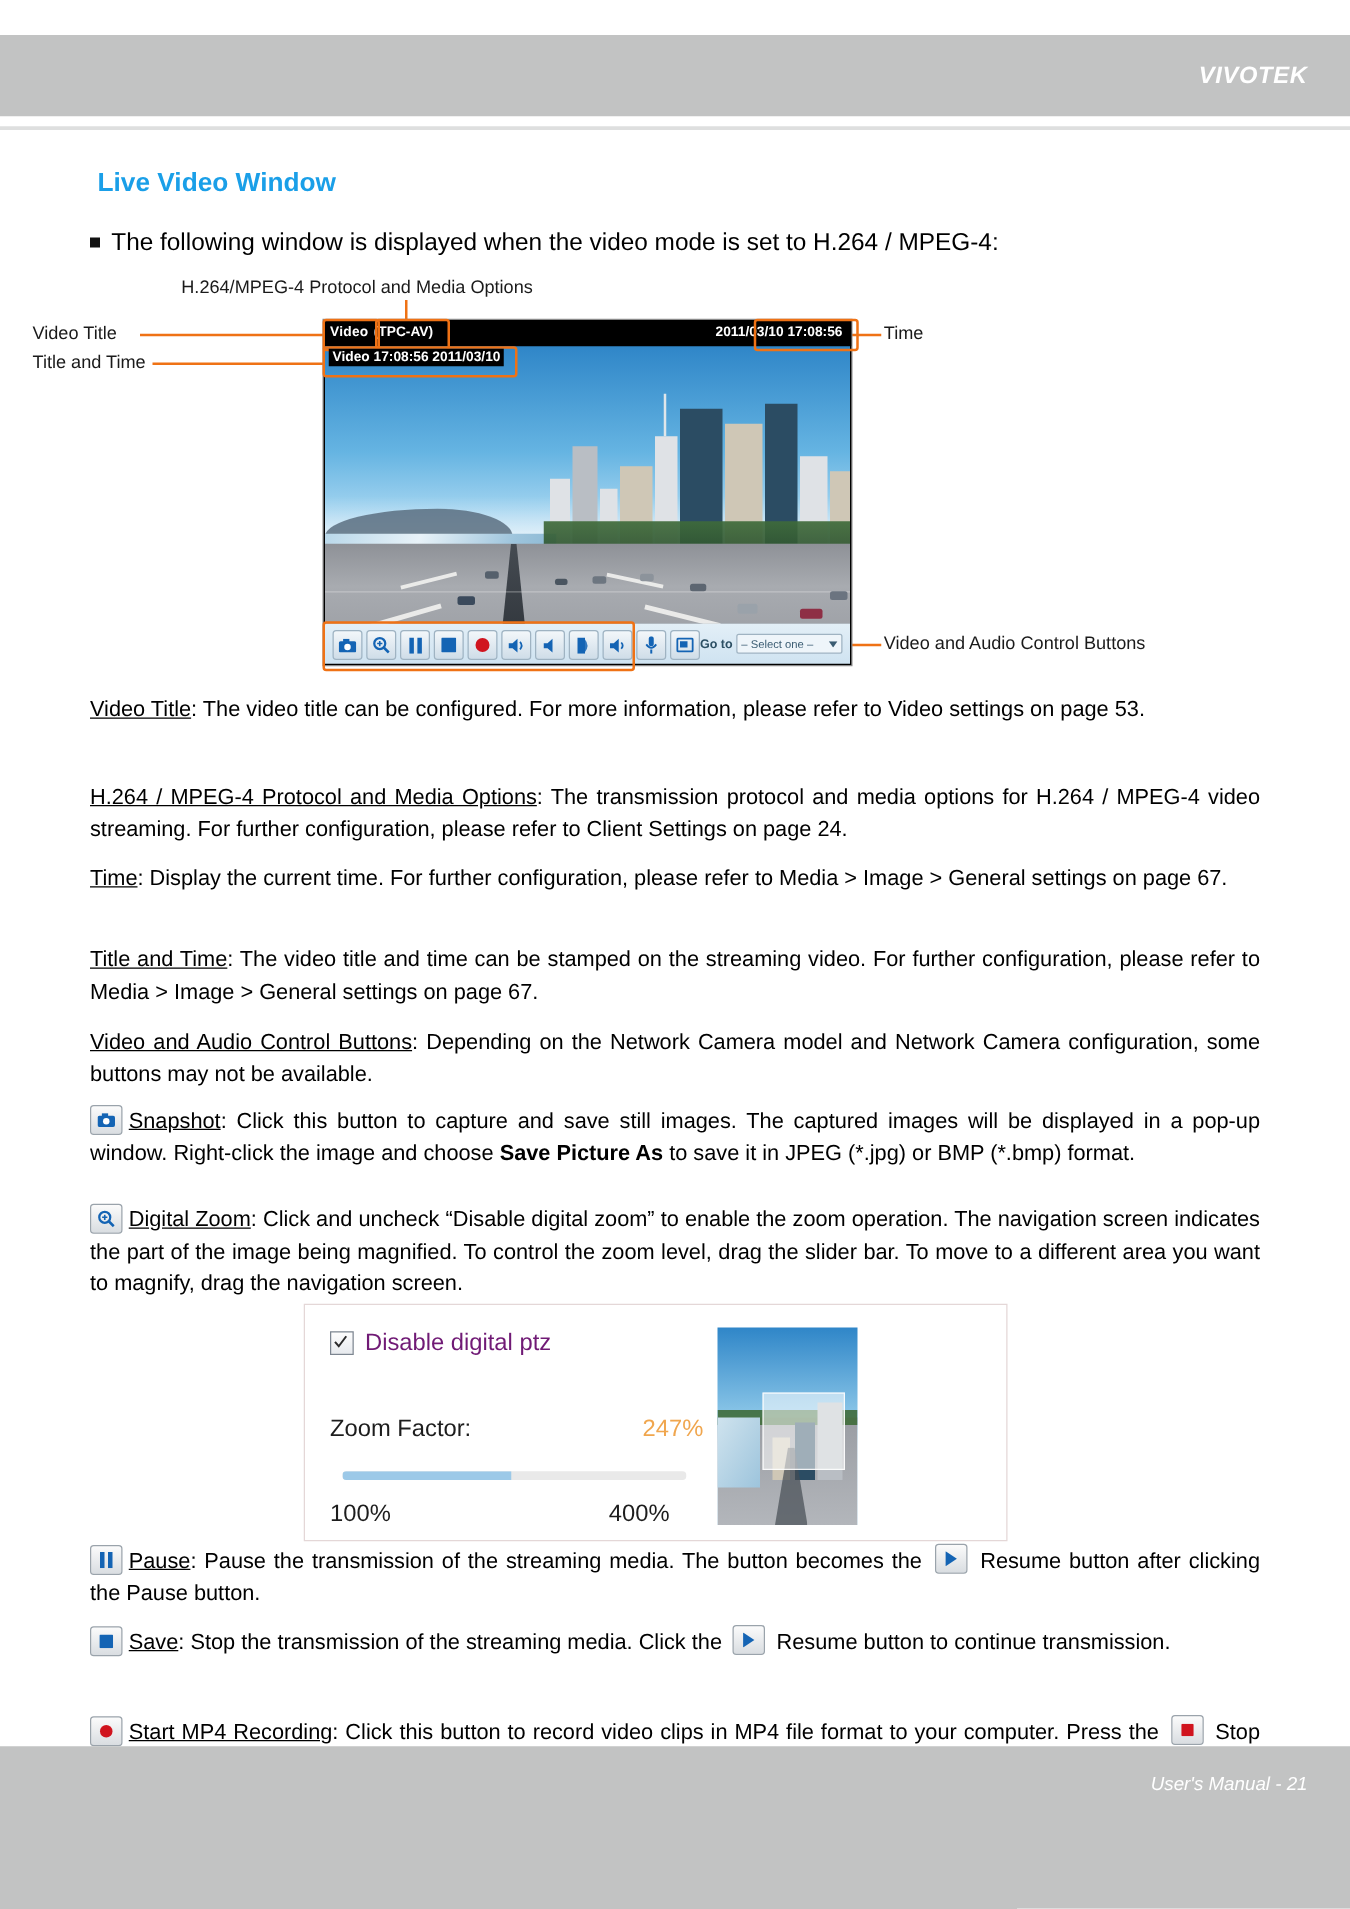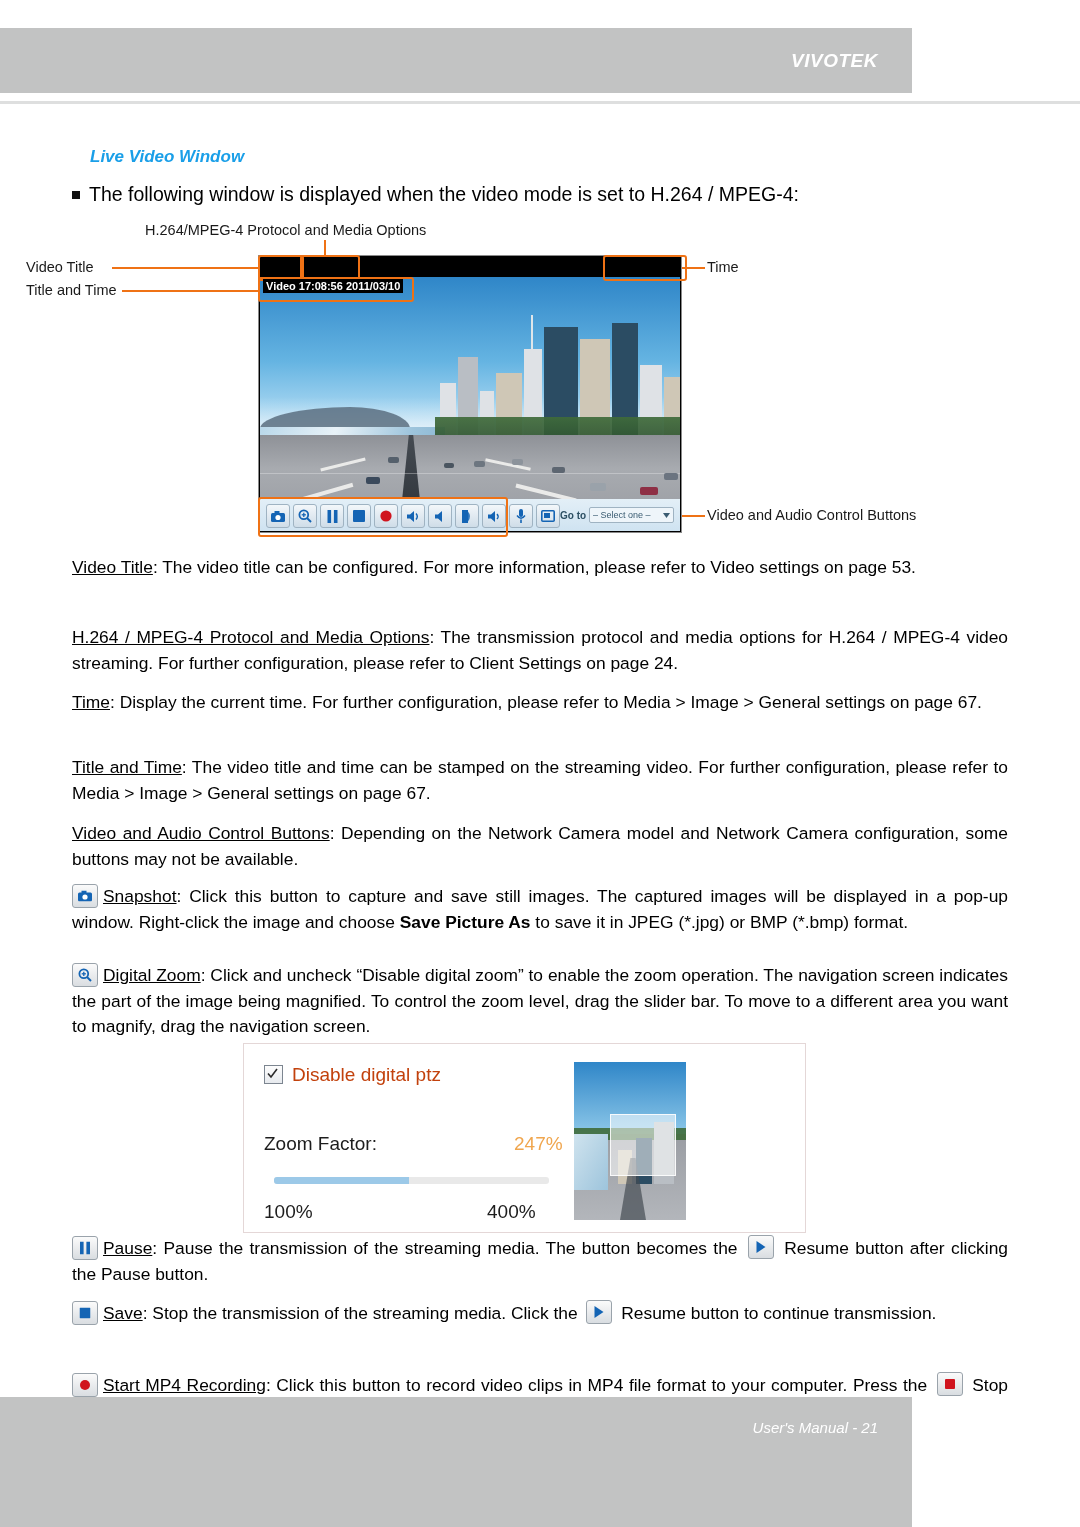--- a/index.html
+++ b/index.html
@@ -7,41 +7,41 @@
     width:1080px;height:1527px;
     background:#ffffff;
     font-family:"Liberation Sans", sans-serif;
     color:#000000;
     position:relative;
     overflow:hidden;
   }
 
   
   .band{
-    position:absolute;left:0;width:912px;background:#c2c3c3;
+    position:absolute;left:0;width:1080px;background:#c2c3c3;
   }
   #header-band{top:28px;height:65px;}
   #header-rule{position:absolute;left:0;top:101px;width:1080px;height:3px;background:#dedfdf;}
   #footer-band{top:1397px;height:130px;}
   .brand{
     position:absolute;right:34px;top:22px;
     font-style:italic;font-weight:bold;font-size:19px;
     color:#ffffff;letter-spacing:.5px;
   }
   .footer-text{
     position:absolute;right:34px;top:22px;
     font-style:italic;font-size:15px;color:#ffffff;
   }
 
   
   #content{position:absolute;left:0;top:0;width:1080px;}
 
   h1.section-title{
-    position:absolute;left:78px;top:135px;margin:12px;
-    font-size:17px;font-weight:bold;color:#1a9fe8;font-style:italic;
+    position:absolute;left:78px;top:135px;margin:0;
+    font-size:21px;font-weight:bold;color:#1a9fe8;
   }
 
   .bullet-line{
     position:absolute;left:72px;top:183px;
     font-size:19.5px;white-space:nowrap;
   }
   .bullet-sq{
     display:inline-block;width:8px;height:8px;background:#111;
     margin-right:9px;vertical-align:2px;
   }
@@ -145,21 +145,21 @@
   
   #ptz-dialog{
     position:absolute;left:243px;top:1043px;width:563px;height:190px;
     background:#ffffff;border:1px solid #e4d7d7;box-sizing:border-box;
   }
   #ptz-checkbox{
     position:absolute;left:20px;top:21px;width:17px;height:17px;
     border:1px solid #7c8590;background:linear-gradient(#fdfdfd,#e7eaee);
   }
   #ptz-checkbox svg{position:absolute;left:2px;top:2px;}
-  #ptz-check-label{position:absolute;left:48px;top:20px;font-size:19px;color:#c2410c;}
+  #ptz-check-label{position:absolute;left:48px;top:20px;font-size:19px;color:#701a75;}
   #ptz-zoom-label{position:absolute;left:20px;top:89px;font-size:19px;color:#1d1d1d;}
   #ptz-zoom-value{position:absolute;left:270px;top:89px;font-size:19px;color:#f0a64e;}
   #ptz-slider{
     position:absolute;left:30px;top:133px;width:275px;height:7px;
     background:#e9e9e9;border-radius:3px;overflow:hidden;
   }
   #ptz-slider-fill{position:absolute;left:0;top:0;height:7px;background:#9cc9e8;}
   #ptz-min{position:absolute;left:20px;top:157px;font-size:19px;color:#1d1d1d;}
   #ptz-max{position:absolute;left:243px;top:157px;font-size:19px;color:#1d1d1d;text-align:center;}
   #ptz-nav{
@@ -199,20 +199,25 @@
     <div class="leader" style="left:122px;top:72px;width:139px;height:2px;"></div>
 
     <div class="leader" style="left:681px;top:49px;width:24px;height:2px;"></div>
     <div class="callout-label" style="left:707px;top:41px;">Time</div>
 
     <div class="leader" style="left:681px;top:297px;width:24px;height:2px;"></div>
     <div class="callout-label" style="left:707px;top:289px;">Video and Audio Control Buttons</div>
 
     <div id="video-window">
 
+      <div id="video-titlebar">
+        <span id="video-title-text">Video</span>
+        <span style="position:absolute;left:40px;top:4px;font-size:11px;color:#fff;font-weight:bold;">(TPC-AV)</span>
+        <span id="video-time-text">2011/03/10  17:08:56</span>
+      </div>
 
       <div id="scene">
         <div class="sky-haze"></div>
 
         <div class="bldgwrap">
           <div class="bldg pale" style="left:0px;width:16px;height:52px;"></div>
           <div class="bldg" style="left:18px;width:20px;height:78px;"></div>
           <div class="bldg pale" style="left:40px;width:14px;height:44px;"></div>
           <div class="bldg tan" style="left:56px;width:26px;height:62px;"></div>
           <div class="bldg pale" style="left:84px;width:18px;height:86px;"></div>

